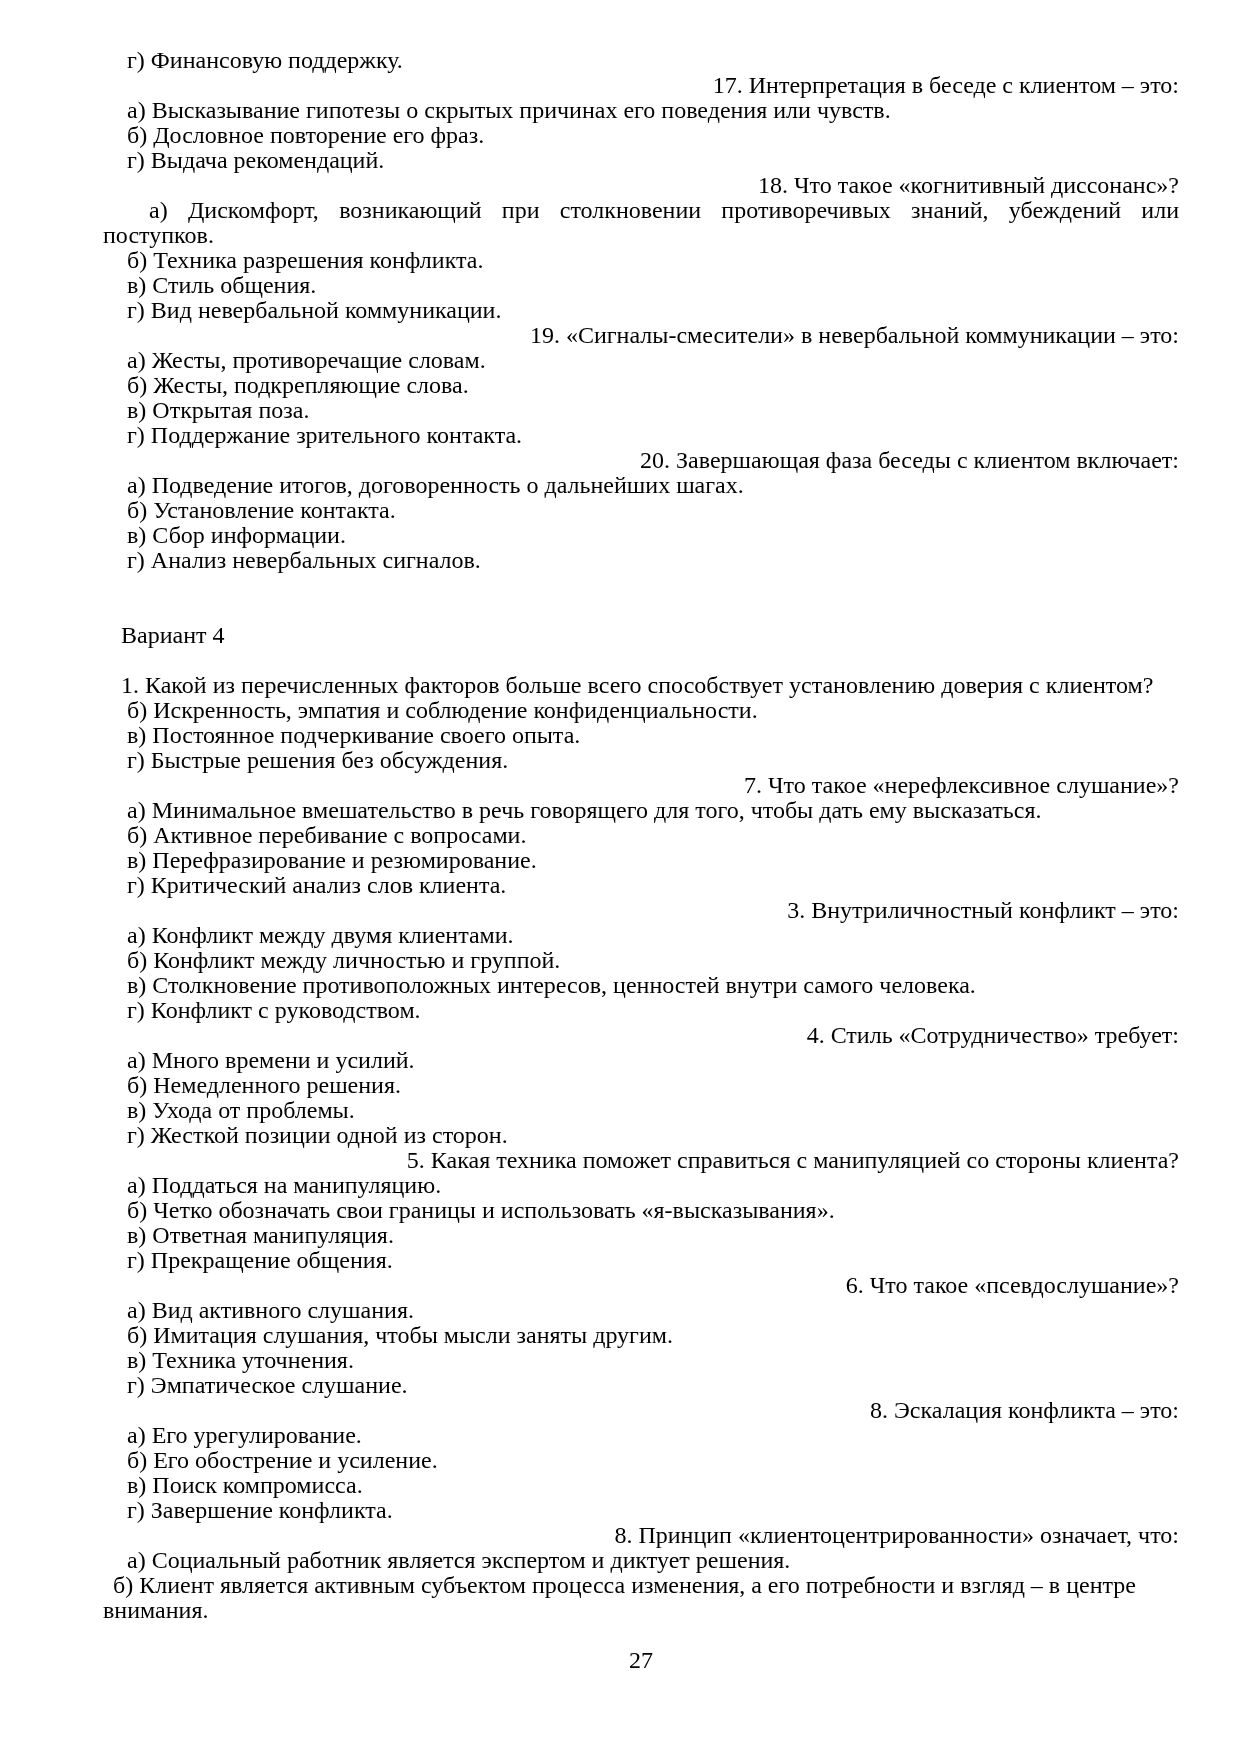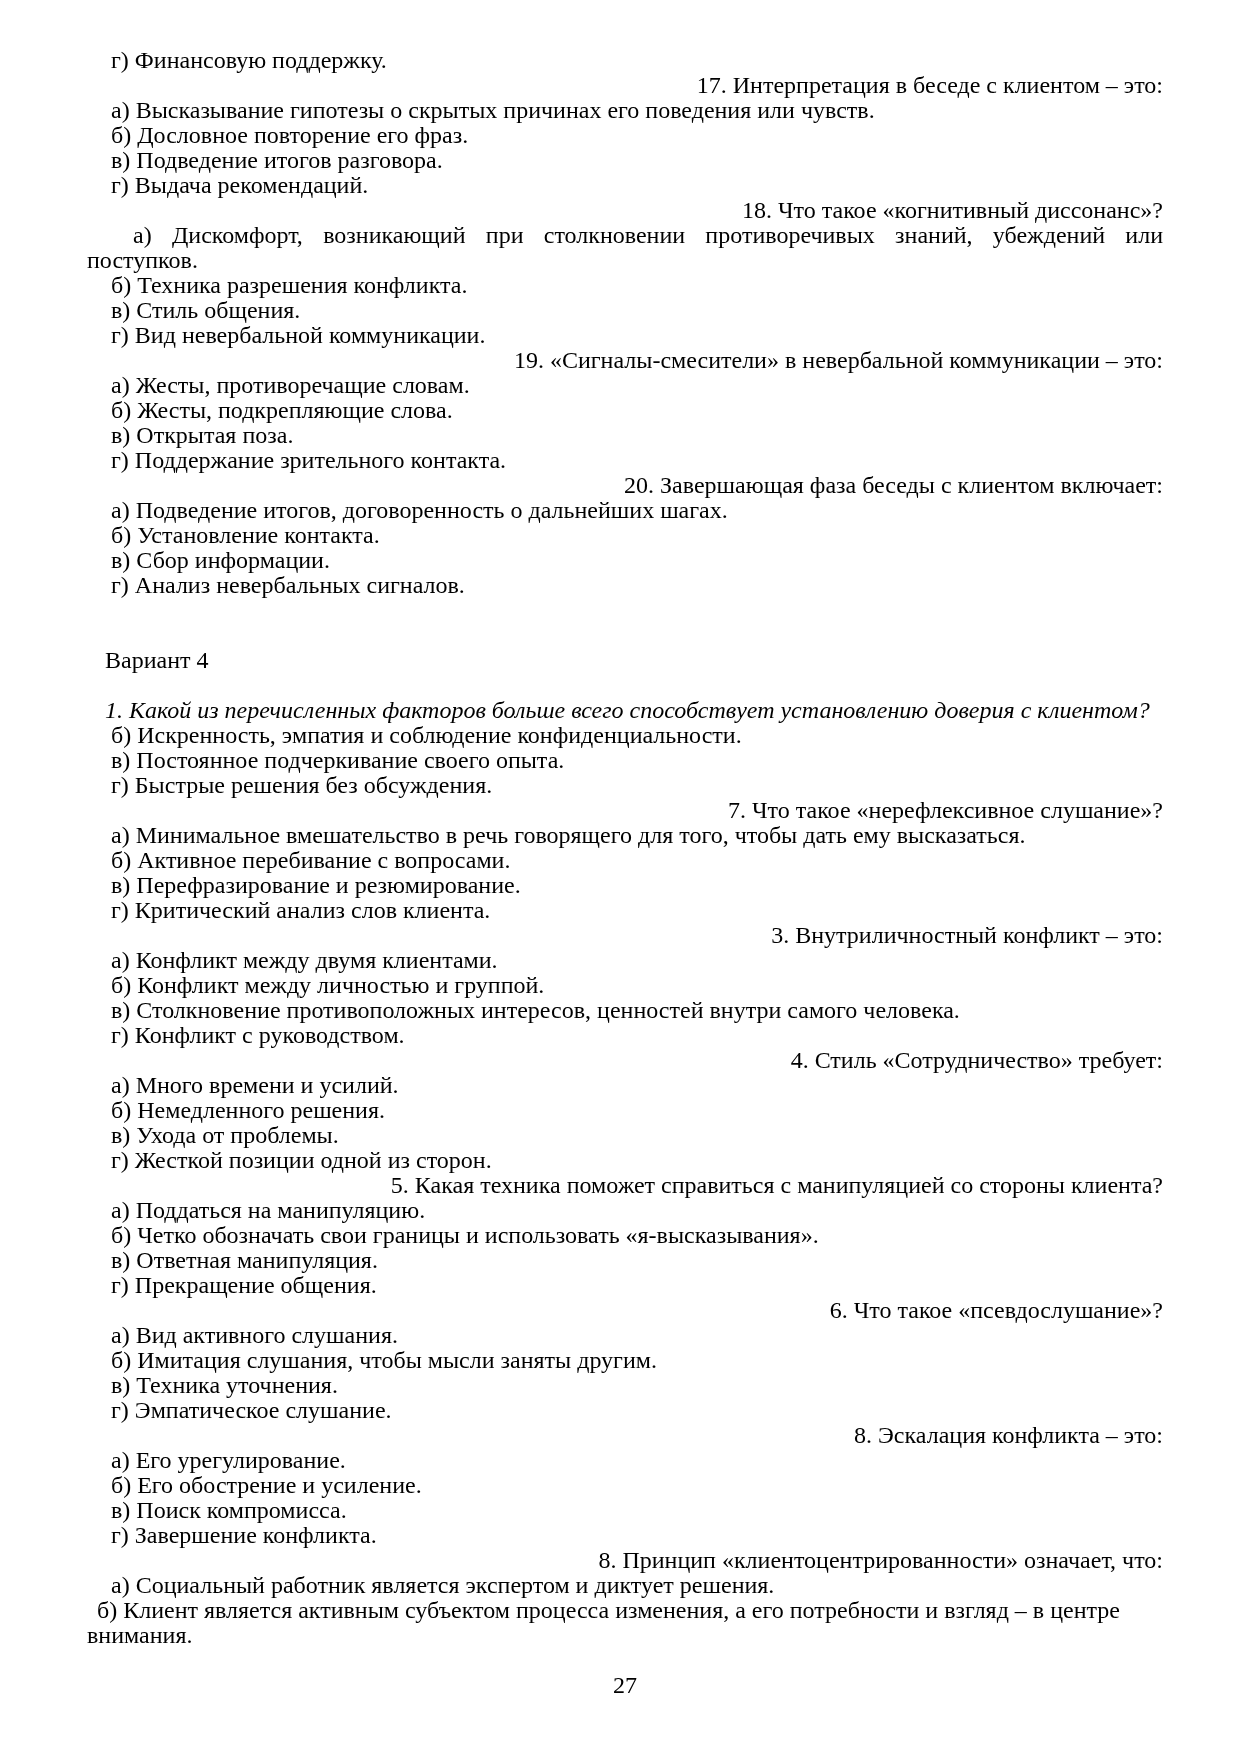--- a/index.html
+++ b/index.html
@@ -4,46 +4,45 @@
 <style>
   html,body{margin:0;padding:0;background:#ffffff;}
   .page{
     position:relative;
     width:1241px;height:1754px;
     background:#ffffff;
     font-family:"Liberation Serif","DejaVu Serif",serif;
     font-size:24px;line-height:25px;color:#000000;
     overflow:hidden;
   }
-  .content{position:absolute;left:87px;top:48px;width:1076px;}
+  .content{position:absolute;left:103px;top:48px;width:1076px;}
   .ln{margin:0;height:25px;white-space:nowrap;}
   .ln.q{text-indent:0;text-align:right;}
   .ln.c{text-indent:0;}
   .ln.o{text-indent:24px;}
-  .ln.q1{text-indent:18px;font-style:italic;}
+  .ln.q1{text-indent:18px;}
   .ln.h{text-indent:18px;}
   .ln.j1{
     text-indent:46px;white-space:normal;
     text-align:justify;text-align-last:justify;
   }
   .ln.j2{text-indent:10px;}
   .ln.gap{}
   .pnum{margin:25px 0 8px 0;height:25px;text-align:center;}
 </style>
 </head>
 <body>
 
 <div class="page">
   <div class="content">
     <div>
         <p class="ln o">г) Финансовую поддержку.</p>
         <p class="ln q">17. Интерпретация в беседе с клиентом – это:</p>
         <p class="ln o">а) Высказывание гипотезы о скрытых причинах его поведения или чувств.</p>
         <p class="ln o">б) Дословное повторение его фраз.</p>
-        <p class="ln o">в) Подведение итогов разговора.</p>
         <p class="ln o">г) Выдача рекомендаций.</p>
         <p class="ln q">18. Что такое «когнитивный диссонанс»?</p>
         <p class="ln j1">а) Дискомфорт, возникающий при столкновении противоречивых знаний, убеждений или</p>
         <p class="ln c">поступков.</p>
         <p class="ln o">б) Техника разрешения конфликта.</p>
         <p class="ln o">в) Стиль общения.</p>
         <p class="ln o">г) Вид невербальной коммуникации.</p>
         <p class="ln q">19. «Сигналы-смесители» в невербальной коммуникации – это:</p>
         <p class="ln o">а) Жесты, противоречащие словам.</p>
         <p class="ln o">б) Жесты, подкрепляющие слова.</p>

